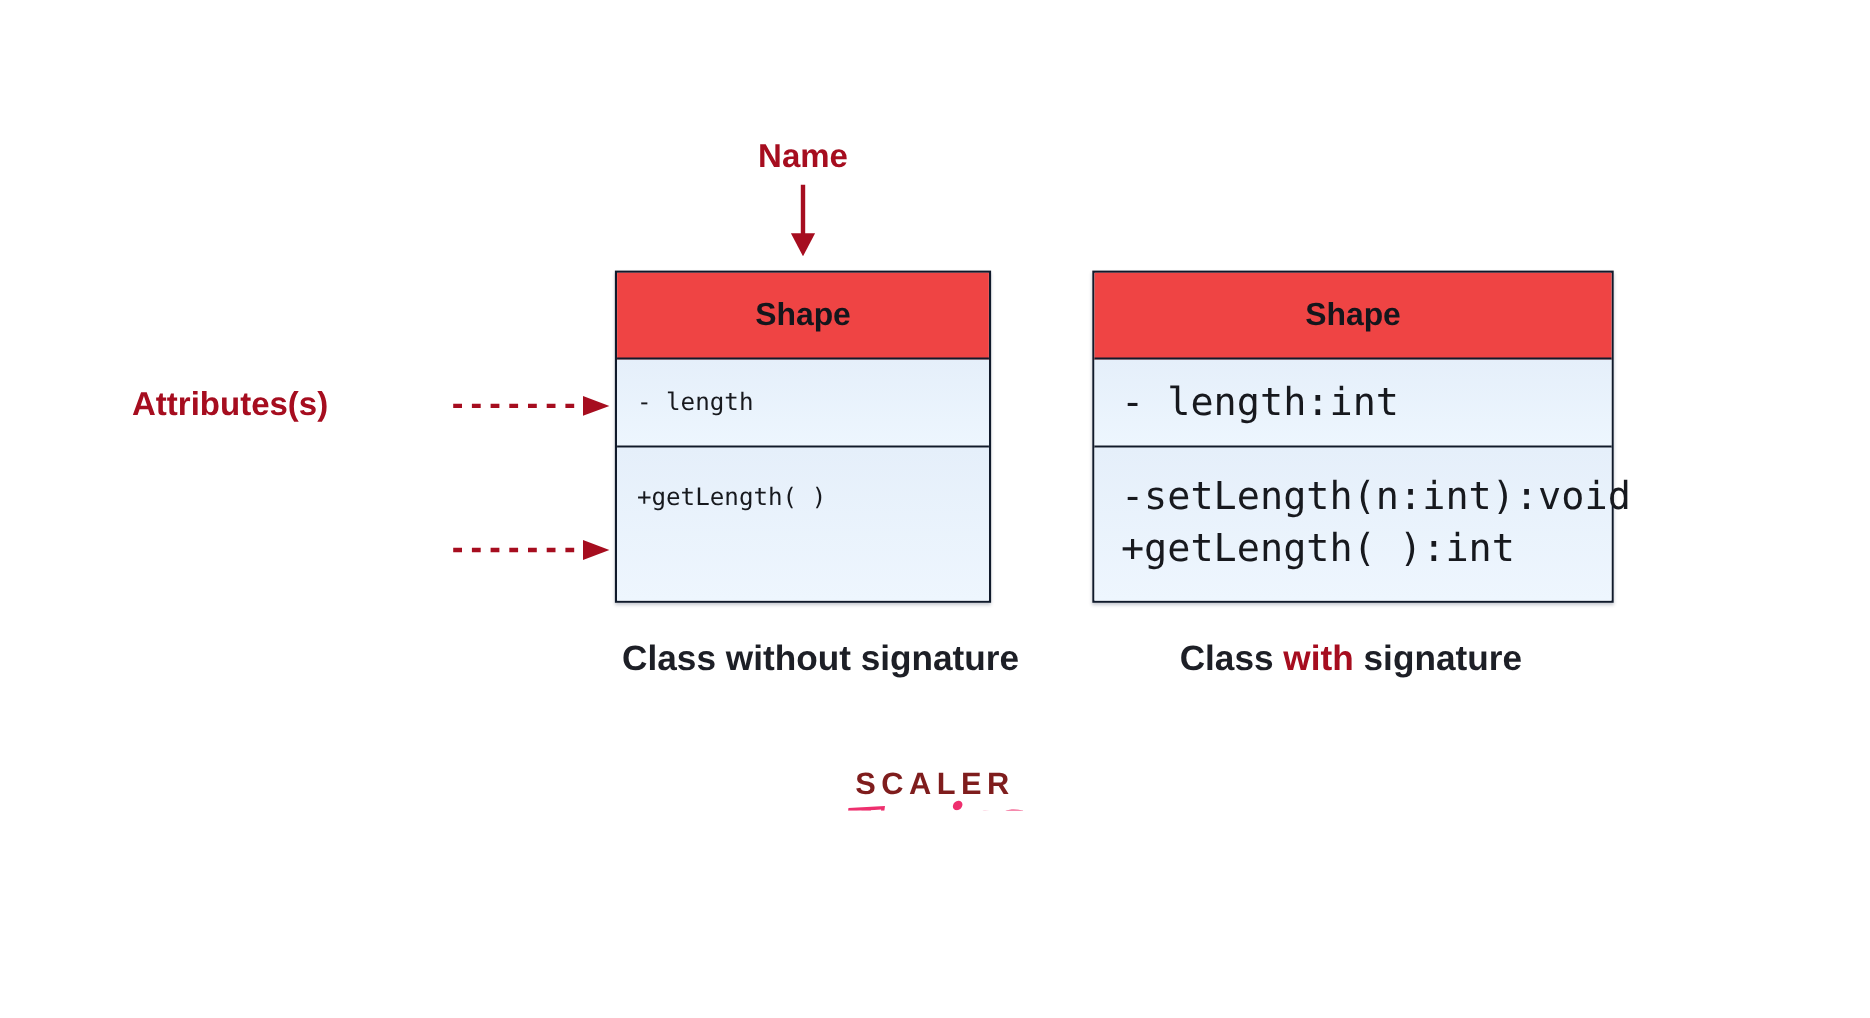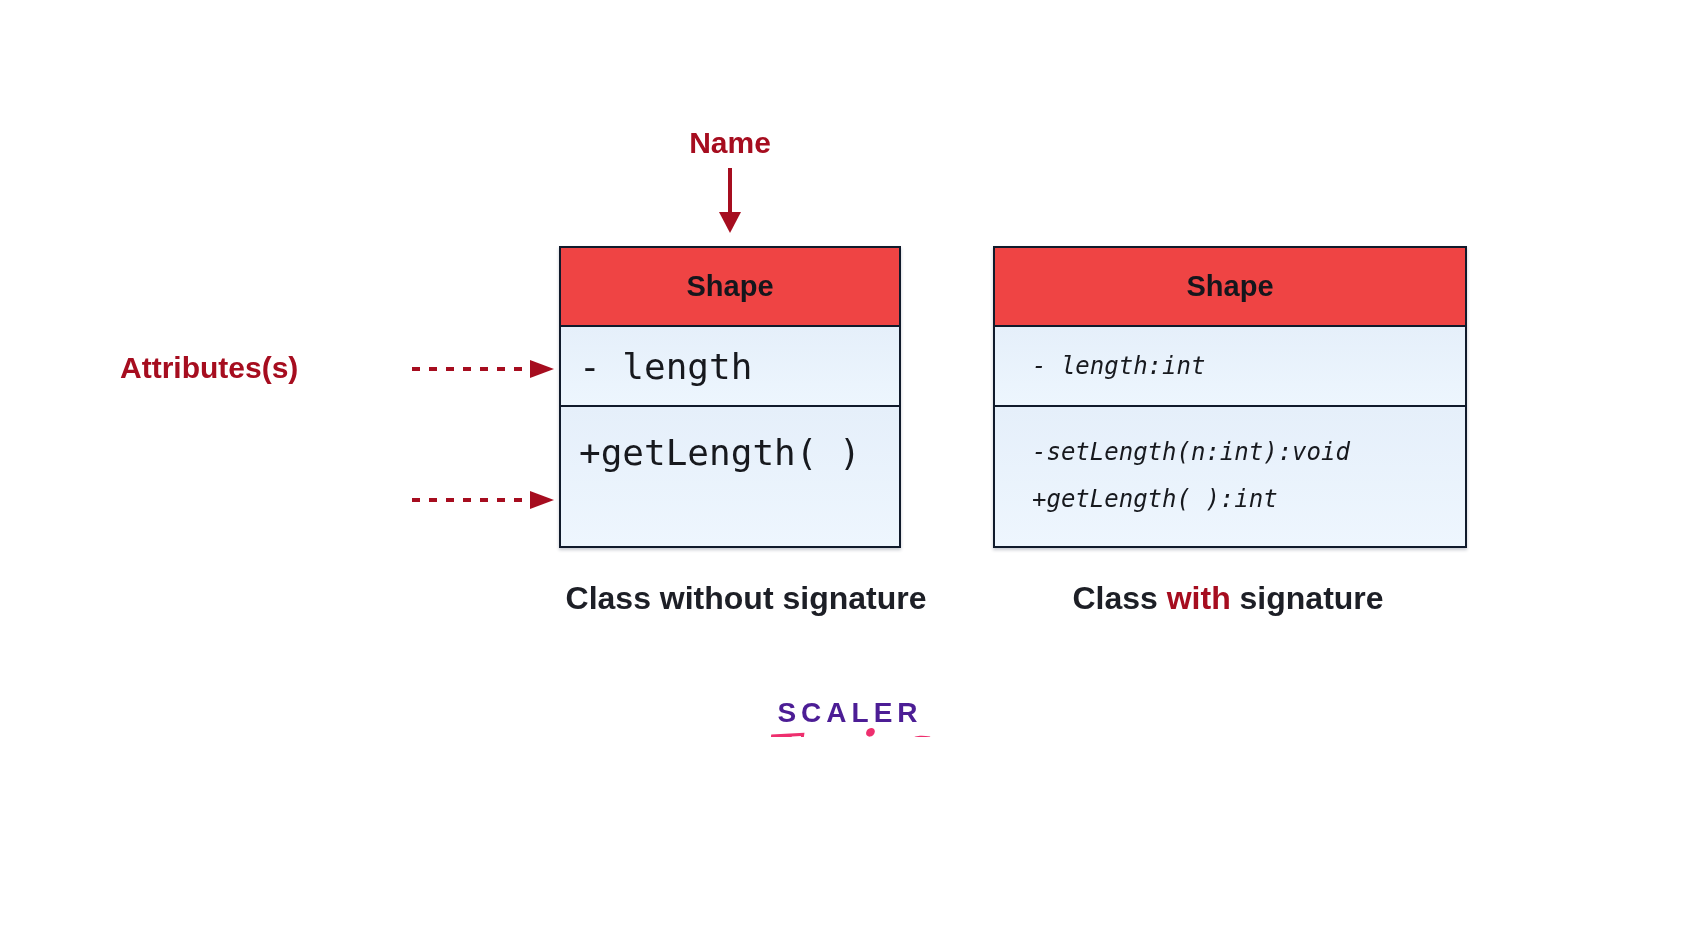--- a/index.html
+++ b/index.html
@@ -65,22 +65,22 @@
   .uml-ops {
     flex: 1;
     background: linear-gradient(180deg, #e5effa, #eef6fe);
     padding-top: 22px;
   }
   .mono {
     font-family: "DejaVu Sans Mono", monospace;
     color: #17191e;
     white-space: pre;
   }
-  .uml-box.left  .mono { font-size: 36px; padding-left: 18px; }
-  .uml-box.right .mono { font-size: 24px; padding-left: 37px; font-style: italic; }
+  .uml-box.left  .mono { font-size: 22px; padding-left: 18px; }
+  .uml-box.right .mono { font-size: 35px; padding-left: 24px; }
   .uml-ops .mono { line-height: 47px; }
 
   
   .caption {
     position: absolute;
     top: 580px;
     width: 420px;
     text-align: center;
     font-weight: 700;
     font-size: 32px;
@@ -96,21 +96,21 @@
     position: absolute;
     left: 750px;
     top: 698px;
     width: 200px;
     text-align: center;
   }
   .logo-main {
     font-weight: 700;
     font-size: 28px;
     letter-spacing: 5px;
-    color: #4c1d95;
+    color: #7f1d1d;
     line-height: 30px;
   }
   .logo-sub {
     font-family: "DejaVu Serif", serif;
     font-style: italic;
     font-weight: 700;
     font-size: 46px;
     line-height: 48px;
     color: #ee2f6e;
     transform: rotate(-3deg);

